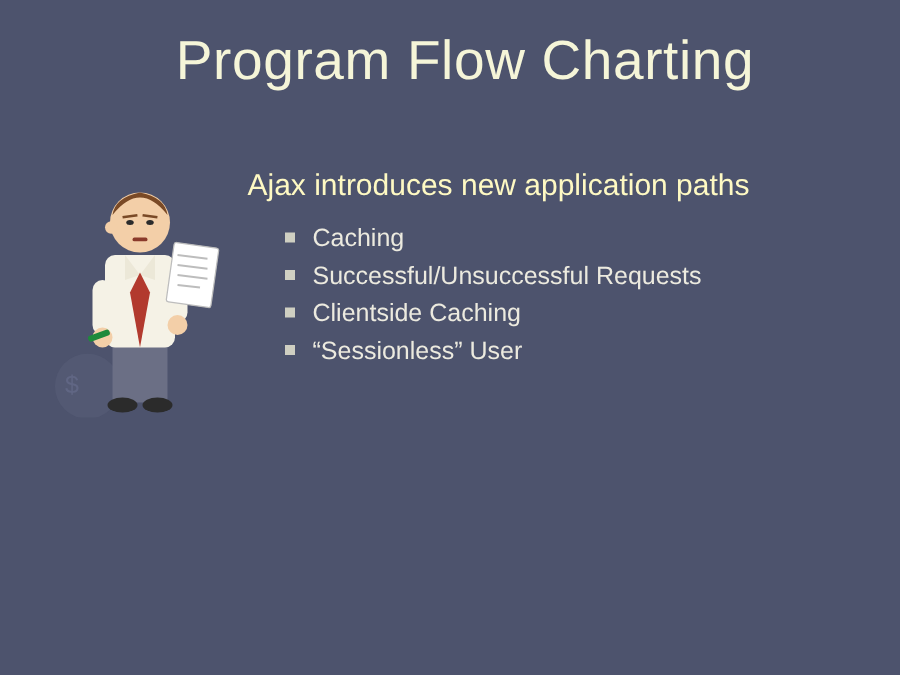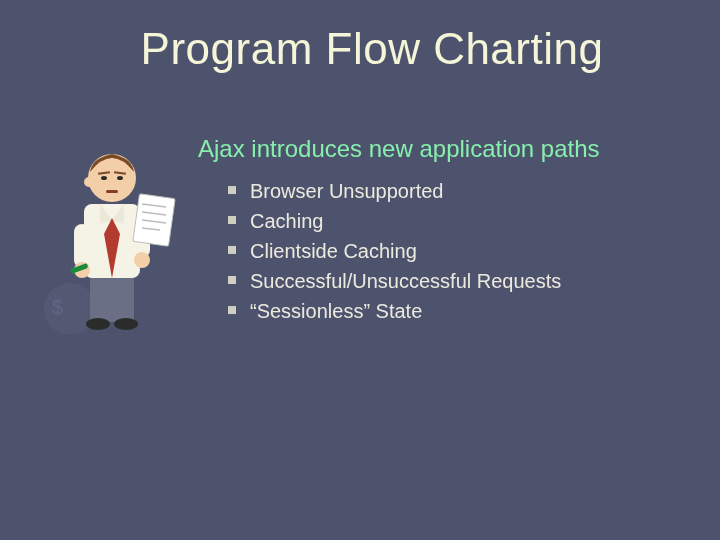--- a/index.html
+++ b/index.html
@@ -41,21 +41,21 @@
     height: 100%;
   }
   .content {
     flex: 1;
     color: #e8e8e0;
   }
   .intro {
     font-size: 24px;
     line-height: 1.25;
     margin-bottom: 12px;
-    color: #86efac;
+    color: #fef9c3;
   }
   .indent {
     padding-left: 22px;
     display: block;
   }
   .bullets {
     list-style: none;
     padding-left: 30px;
   }
   .bullets li {
@@ -127,23 +127,22 @@
         <ellipse cx="58" cy="190" rx="12" ry="6" fill="#2b2b2b"></ellipse>
         <ellipse cx="86" cy="190" rx="12" ry="6" fill="#2b2b2b"></ellipse>
       </svg>
     </div>
 
     <div class="content">
       <p class="intro">
         <span>Ajax introduces new application paths</span><br>
       </p>
       <ul class="bullets">
-        <li><span class="sq"></span><span>Browser Unsupported</span></li>
         <li><span class="sq"></span><span>Caching</span></li>
+        <li><span class="sq"></span><span>Successful/Unsuccessful  Requests</span></li>
         <li><span class="sq"></span><span>Clientside Caching</span></li>
-        <li><span class="sq"></span><span>Successful/Unsuccessful  Requests</span></li>
         <li><span class="sq"></span></li>
-        <li><span class="sq"></span><span>“Sessionless” State</span></li>
+        <li><span class="sq"></span><span>“Sessionless” User</span></li>
       </ul>
     </div>
 
   </div>
 </div>
 
 </body></html>

